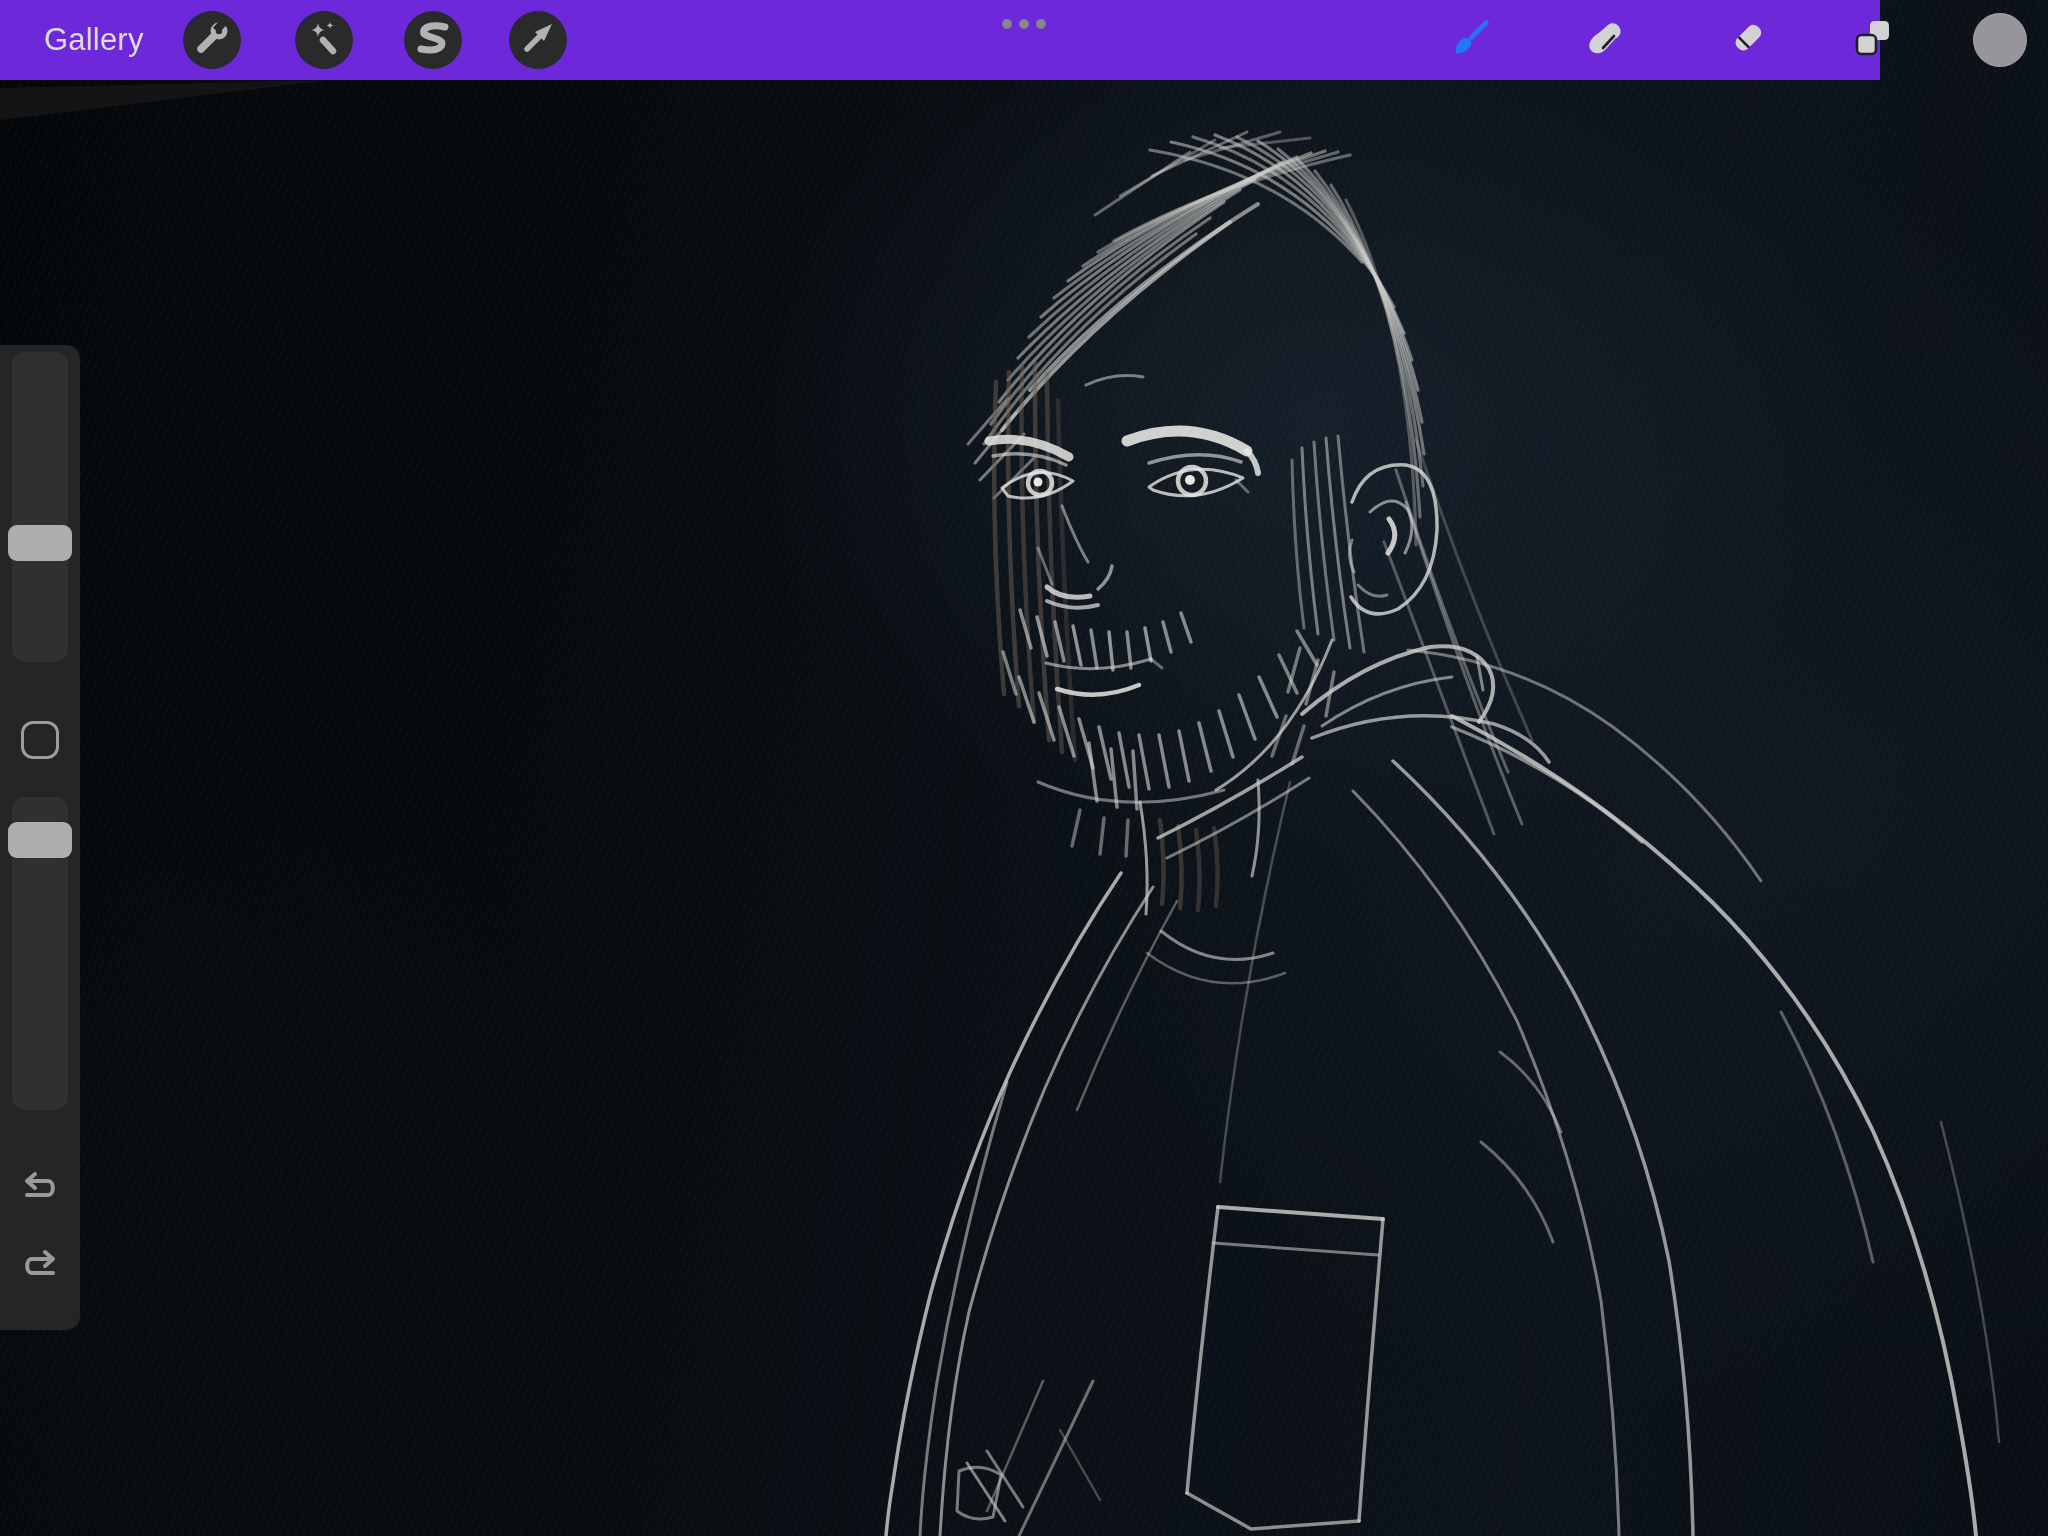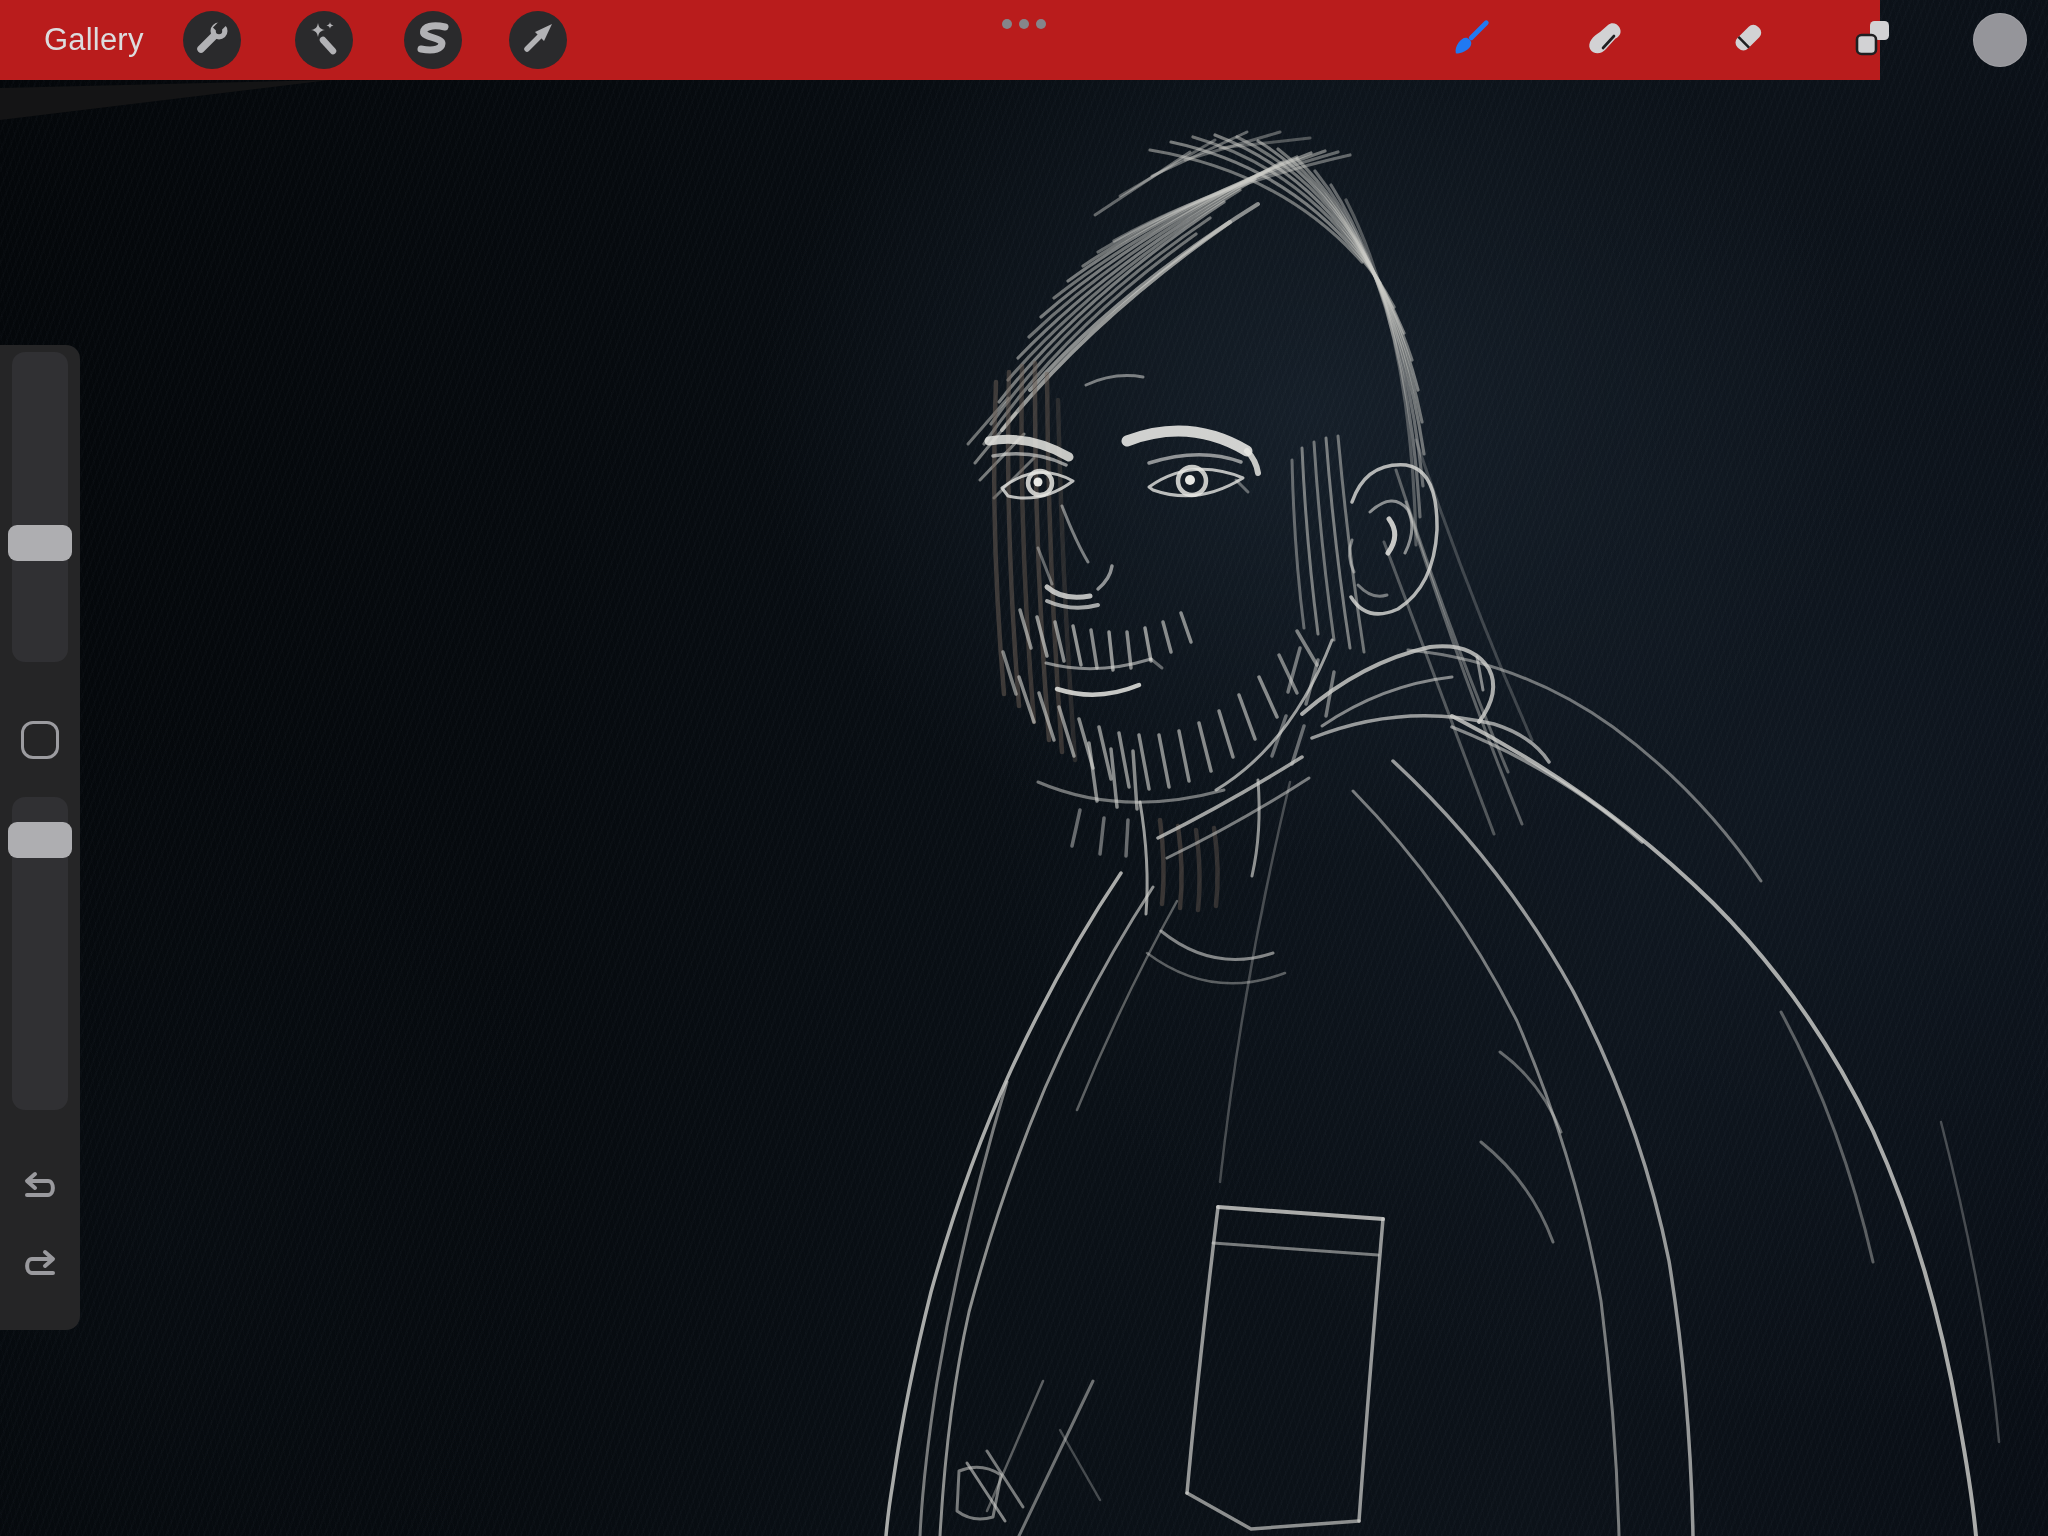--- a/index.html
+++ b/index.html
@@ -15,21 +15,21 @@
       linear-gradient(100deg,#04070a 0%,#060a0e 28%,#0a1016 55%,#0c1219 78%,#090e15 100%);}
   .canvas-texture{position:absolute;inset:0;background:
       repeating-linear-gradient(112deg, rgba(205,225,255,.016) 0 2px, rgba(0,0,0,0) 2px 7px),
       repeating-linear-gradient(78deg, rgba(205,225,255,.012) 0 1px, rgba(0,0,0,0) 1px 5px);
       pointer-events:none;}
   .canvas-corner{position:absolute;top:80px;left:0;width:330px;height:40px;background:#141415;
       clip-path:polygon(0 20%,100% 0,0 100%);}
   .sketch{position:absolute;inset:0;}
 
   
-  .topbar{position:absolute;top:0;left:0;width:1880px;height:80px;background:#b91c1c;}
+  .topbar{position:absolute;top:0;left:0;width:1880px;height:80px;background:#6d28d9;}
   .gallery-btn{position:absolute;left:44px;top:0;height:80px;line-height:80px;color:#dcdcde;
       font-size:31px;letter-spacing:.2px;cursor:pointer;}
   .circle-btn{position:absolute;top:11px;width:58px;height:58px;border-radius:50%;background:#2a2a2c;
       display:flex;align-items:center;justify-content:center;cursor:pointer;}
   .flat-btn{position:absolute;top:12px;width:56px;height:56px;display:flex;align-items:center;justify-content:center;cursor:pointer;}
   .dots-btn{position:absolute;left:1000px;top:12px;width:48px;height:24px;display:flex;gap:7px;
       align-items:center;justify-content:center;cursor:pointer;}
   .dots-btn i{width:10px;height:10px;border-radius:50%;background:#85858a;}
   .color-well{position:absolute;top:13px;left:1973px;width:54px;height:54px;border-radius:50%;cursor:pointer;
       box-shadow:inset 0 0 0 1px rgba(255,255,255,.12);}

